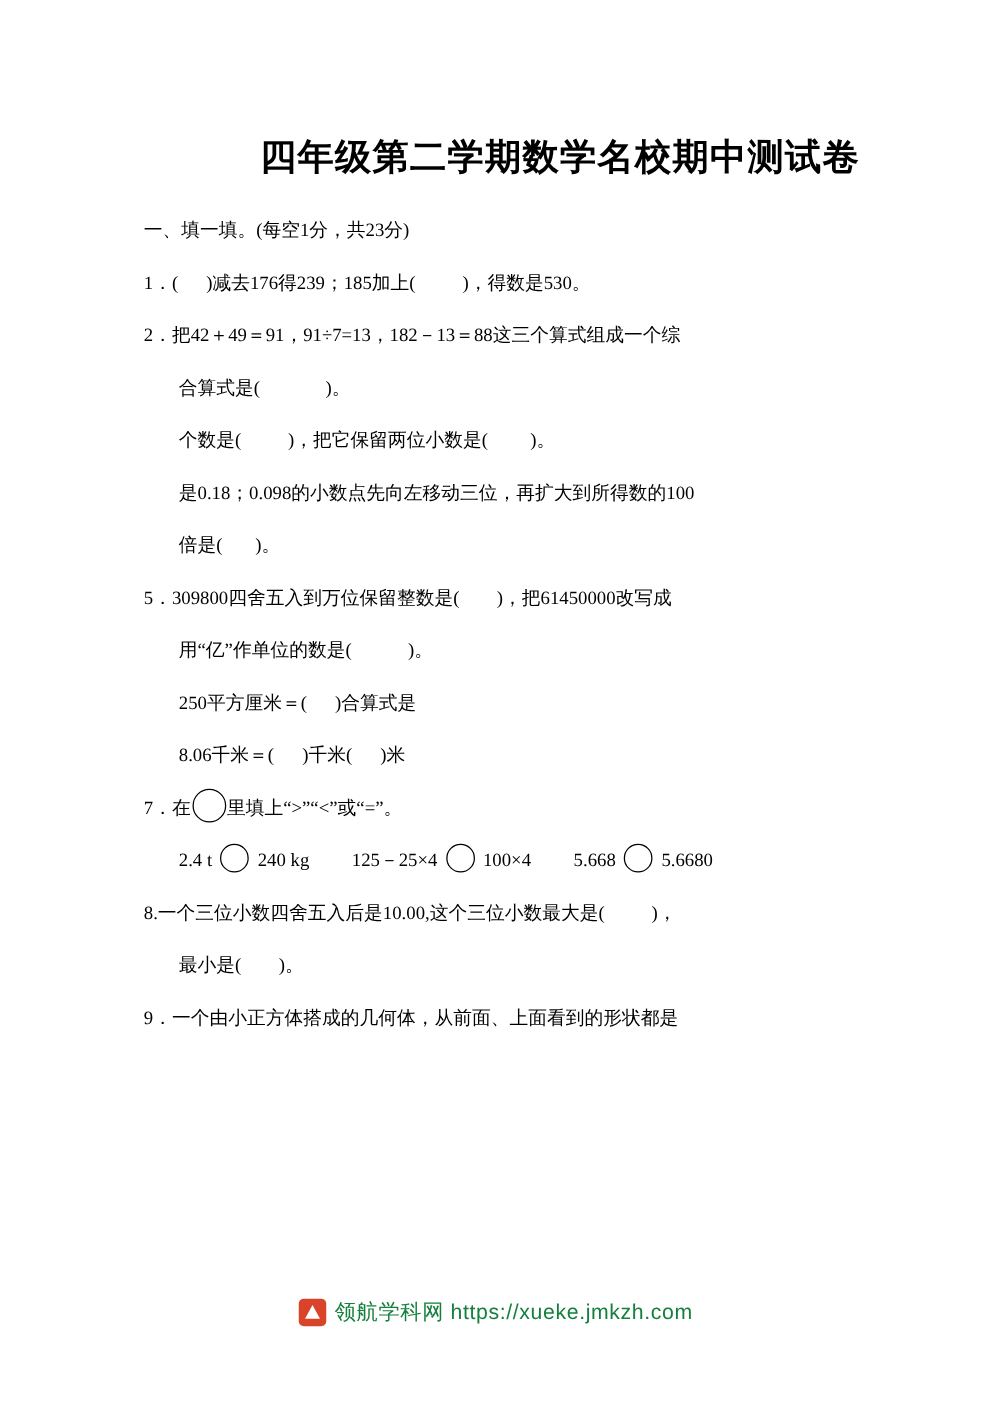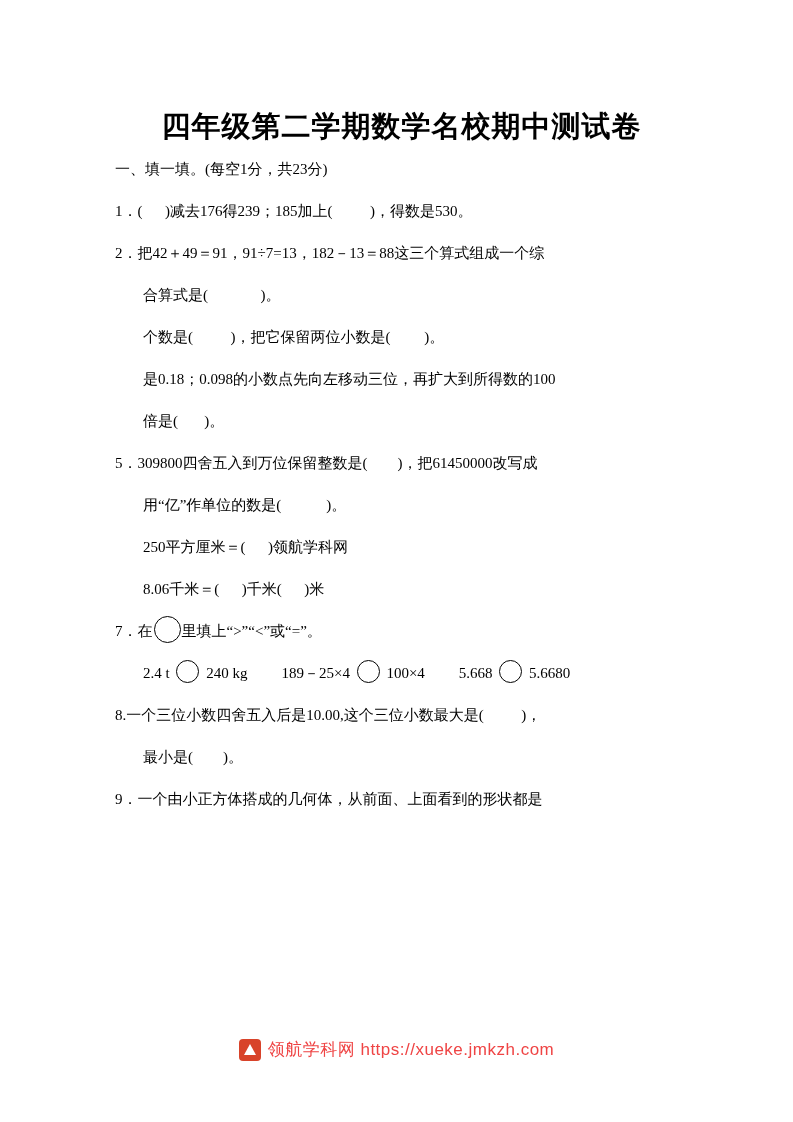--- a/index.html
+++ b/index.html
@@ -8,26 +8,27 @@
     background:#ffffff;
     color:#000000;
     font-family:"Liberation Serif","DejaVu Serif",serif;
     position:relative;
     overflow:hidden;
   }
   .page {
     padding:104px 105px 0 115px;
   }
   .title {
-    text-align:center;
+    text-align:right;
     font-size:29px;
     line-height:44px;
     font-weight:bold;
     font-family:"Liberation Sans","DejaVu Sans",sans-serif;
     letter-spacing:1px;
+    margin-bottom:16px;
     white-space:nowrap;
   }
   .line {
     font-size:15px;
     line-height:42px;
     white-space:pre-wrap;
   }
   .indent { padding-left:28px; }
   .cmp-circle {
     display:inline-block;
@@ -68,21 +69,21 @@
     content:"";
     position:absolute;
     left:5px; top:5px;
     width:0; height:0;
     border-left:6px solid transparent;
     border-right:6px solid transparent;
     border-bottom:11px solid #ffffff;
   }
   .footer-text {
     font-size:17px;
-    color:#ef4444;
+    color:#15803d;
     font-family:"Liberation Sans","DejaVu Sans",sans-serif;
     letter-spacing:0.5px;
   }
 </style>
 </head>
 <body>
 
 <div class="page">
 
   <h1 class="title">四年级第二学期数学名校期中测试卷</h1>
@@ -95,26 +96,26 @@
   <div class="line indent">合算式是(              )。</div>
 
   <div class="line indent">个数是(          )，把它保留两位小数是(         )。</div>
 
   <div class="line indent">是0.18；0.098的小数点先向左移动三位，再扩大到所得数的100</div>
   <div class="line indent">倍是(       )。</div>
 
   <div class="line">5．309800四舍五入到万位保留整数是(        )，把61450000改写成</div>
   <div class="line indent">用“亿”作单位的数是(            )。</div>
 
-  <div class="line indent">250平方厘米＝(      )领航学科网</div>
+  <div class="line indent">250平方厘米＝(      )合算式是</div>
   <div class="line indent">8.06千米＝(      )千米(      )米</div>
 
   <div class="line"><span>7．在</span><span class="cmp-circle big"></span><span>里填上“&gt;”“&lt;”或“=”。</span></div>
 
-  <div class="line indent"><span class="pair"><span>2.4 t </span><span class="cmp-circle"></span><span> 240 kg</span></span><span class="pair"><span>189－25×4 </span><span class="cmp-circle"></span><span> 100×4</span></span><span class="pair"><span>5.668 </span><span class="cmp-circle"></span><span> 5.6680</span></span></div>
+  <div class="line indent"><span class="pair"><span>2.4 t </span><span class="cmp-circle"></span><span> 240 kg</span></span><span class="pair"><span>125－25×4 </span><span class="cmp-circle"></span><span> 100×4</span></span><span class="pair"><span>5.668 </span><span class="cmp-circle"></span><span> 5.6680</span></span></div>
 
   <div class="line">8.一个三位小数四舍五入后是10.00,这个三位小数最大是(          )，</div>
   <div class="line indent">最小是(        )。</div>
 
   <div class="line">9．一个由小正方体搭成的几何体，从前面、上面看到的形状都是</div>
 
 </div>
 
 <div class="footer">
   <span class="site-logo"></span>

